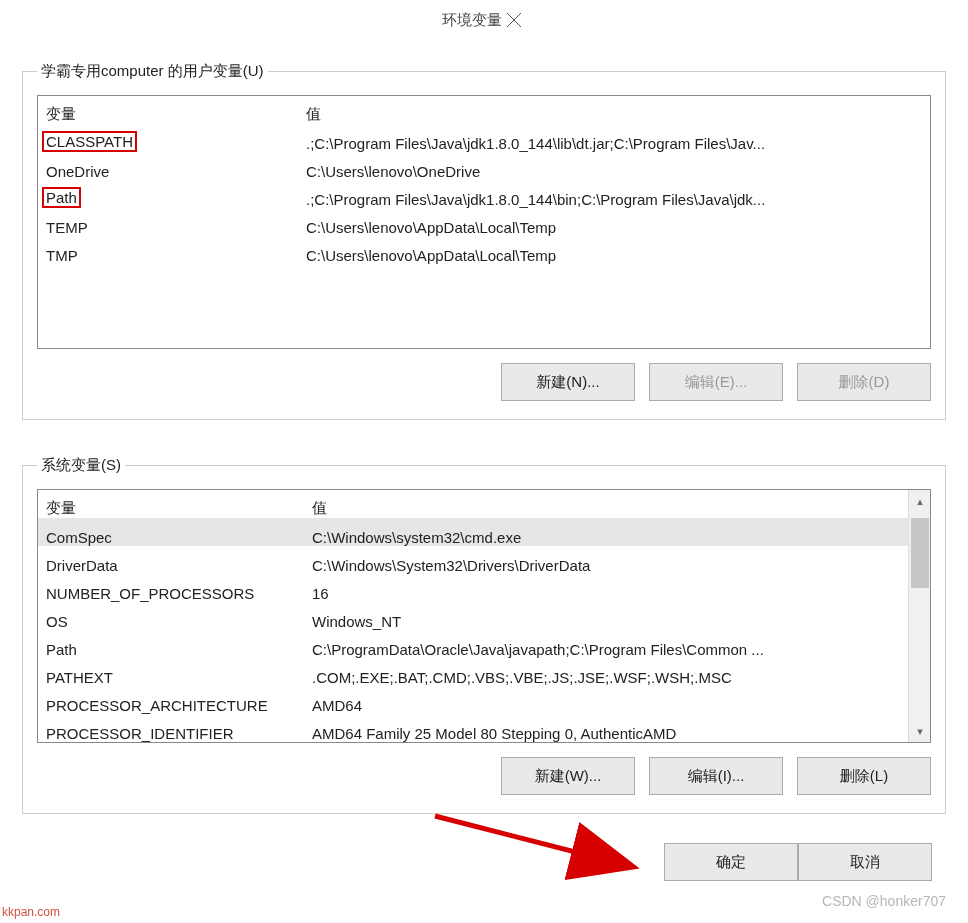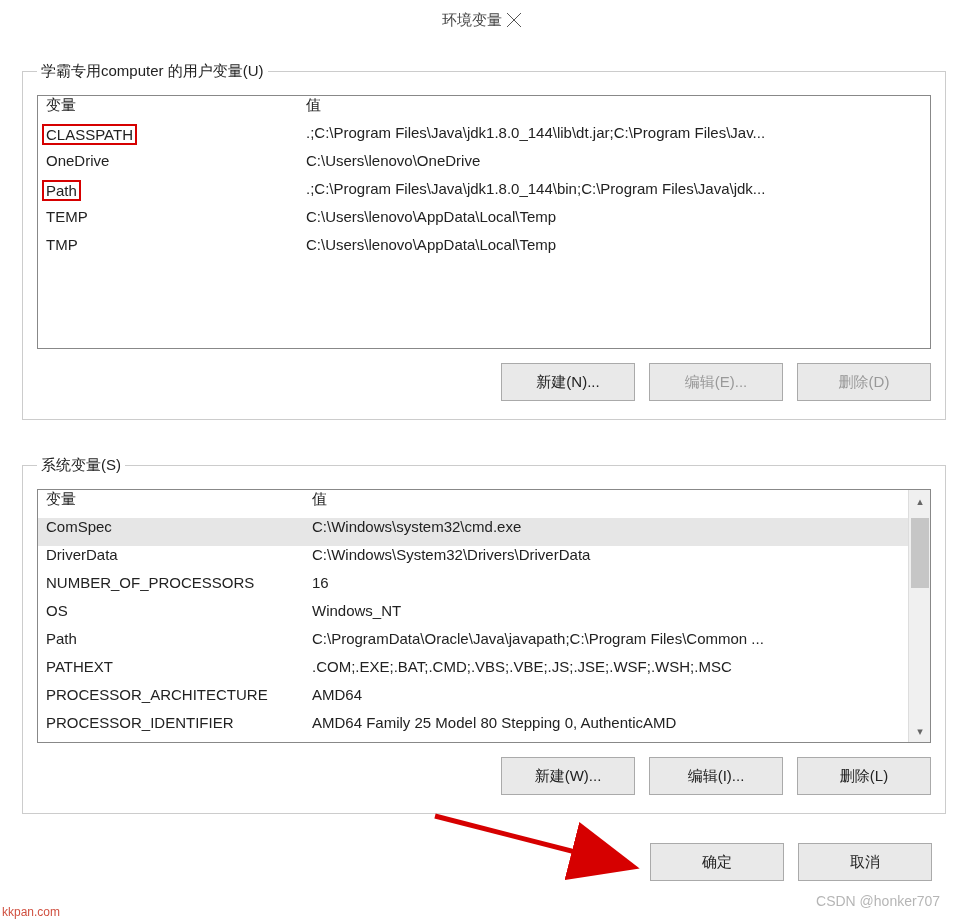--- a/index.html
+++ b/index.html
@@ -40,21 +40,21 @@
     border: 1px solid #888;
     height: 254px;
     overflow: hidden;
     background: #fff;
     position: relative;
   }
   .list-box.scrollable { overflow-y: hidden; }
   .row {
     display: flex;
     height: 28px;
-    align-items: flex-start;
+    align-items: flex-end;
     white-space: nowrap;
   }
   .header-row {
     background: #fff;
     border-bottom: 0;
   }
   .col-var { width: 266px; padding-left: 8px; overflow: hidden; text-overflow: ellipsis; }
   .col-val { flex: 1; padding-left: 2px; overflow: hidden; text-overflow: ellipsis; }
   .sys-box .col-var { width: 272px; }
   .button-row {
@@ -73,21 +73,20 @@
     color: #222;
     cursor: pointer;
     padding: 0;
   }
   button.win:disabled { color: #999; }
   .bottom-buttons {
     position: absolute;
     right: 36px;
     bottom: 42px;
     display: flex;
-    gap: 14px;
   }
   .hl-red { border: 2px solid #d60000; display: inline-block; padding: 0 2px; margin-left: -4px; }
   .ok-hl { border: 3px solid #d60000; }
   
   .scroll-track {
     position: absolute;
     right: 0; top: 0; bottom: 0;
     width: 22px;
     background: #f0f0f0;
     border-left: 1px solid #ddd;
@@ -116,21 +115,21 @@
   }
   .watermark-left {
     position: absolute;
     left: 2px; bottom: 4px;
     font-size: 12px;
     color: #d05040;
     font-family: Liberation Sans, sans-serif;
   }
   .watermark-right {
     position: absolute;
-    right: 28px; bottom: 14px;
+    right: 22px; bottom: 14px;
     font-size: 14px;
     color: rgba(120,120,120,0.55);
   }
   .sel-row { background: #e6e6e6; }
 </style>
 </head>
 <body>
 
 <div class="titlebar">
   <span class="dialog-title">环境变量</span>

